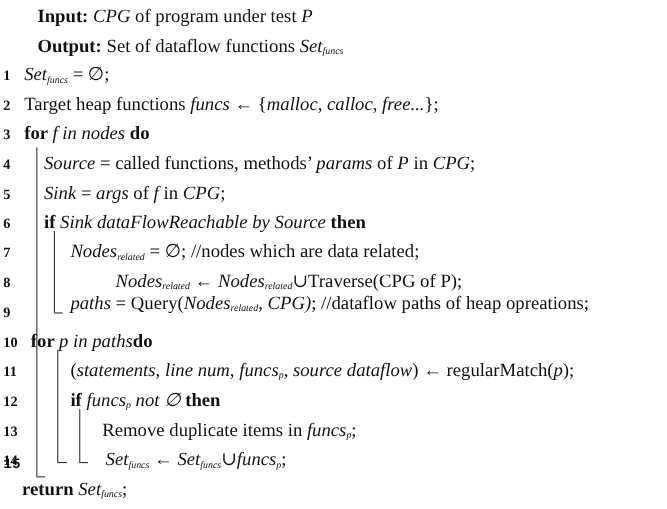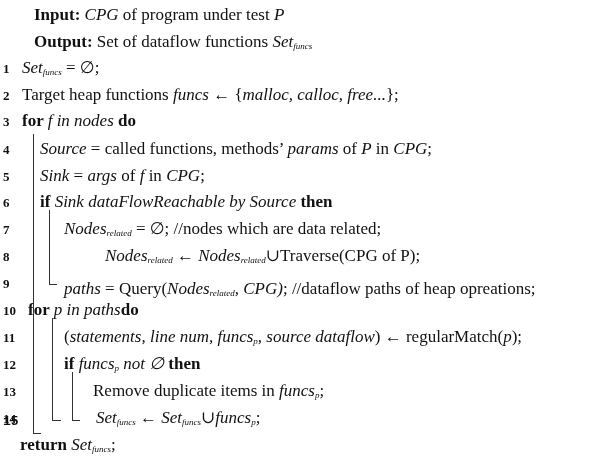--- a/index.html
+++ b/index.html
@@ -68,21 +68,21 @@
   </div>
 
   <div class="txt" style="left:64px; top:219px;">
     <i>Nodes</i><sub>related</sub><span> =  ∅; //nodes which are data related;</span>
   </div>
 
   <div class="txt" style="left:64px; top:246px;margin-left:41px;">
     <i>Nodes</i><sub>related</sub><span>  ←  </span><i>Nodes</i><sub>related</sub><span>∪Traverse(CPG of P);</span>
   </div>
 
-  <div class="txt" style="left:64px; top:279px;">
+  <div class="txt" style="left:64px; top:266px;">
     <i>paths</i><span> = Query(</span><i>Nodes</i><sub>related</sub><i>, CPG)</i><span>; //dataflow paths of heap opreations;</span>
   </div>
 
   <div class="txt" style="left:28px; top:300px;">
     <b>for </b><i>p in paths</i><b>do</b>
   </div>
 
   <div class="txt" style="left:64px; top:327px;">
     <span>(</span><i>statements, line num, funcs</i><sub>p</sub><i>, source dataflow</i><span>)  ←  regularMatch(</span><i>p</i><span>);</span>
   </div>

